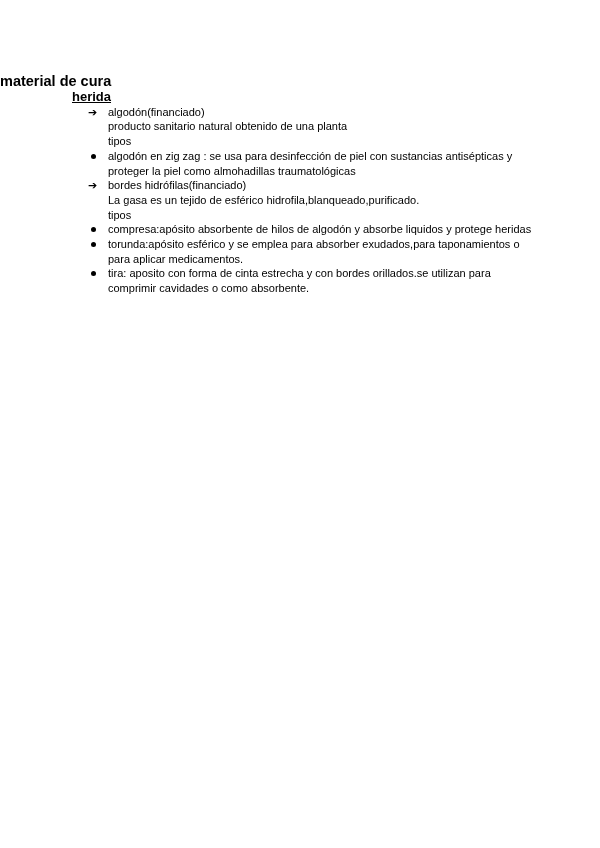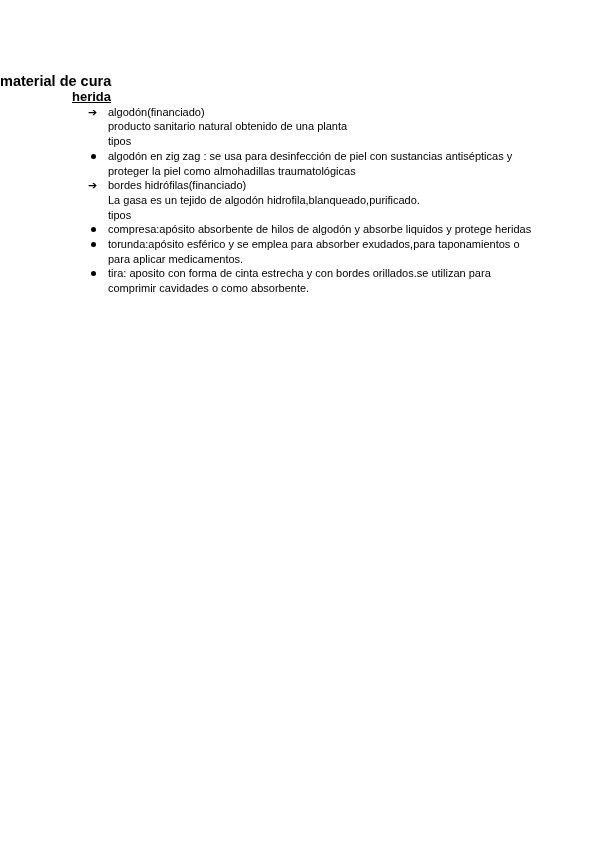--- a/index.html
+++ b/index.html
@@ -35,21 +35,21 @@
   </div>
   <div class="row">
     <span class="bullet-dot"></span>
     <span>algodón en zig zag : se usa para desinfección de piel con sustancias antisépticas y proteger la piel como  almohadillas traumatológicas</span>
   </div>
   <div class="row">
     <span class="marker">➔</span>
     <span class="bold">bordes hidrófilas(financiado)</span>
   </div>
   <div class="row">
-    <span>La gasa es un tejido de algodón hidrofila,blanqueado,purificado.</span>
+    <span>La gasa es un tejido de esférico hidrofila,blanqueado,purificado.</span>
   </div>
   <div class="row">
     <span>tipos</span>
   </div>
   <div class="row">
     <span class="bullet-dot"></span>
     <span>compresa:apósito absorbente de hilos de algodón y absorbe liquidos y protege heridas</span>
   </div>
   <div class="row">
     <span class="bullet-dot"></span>

